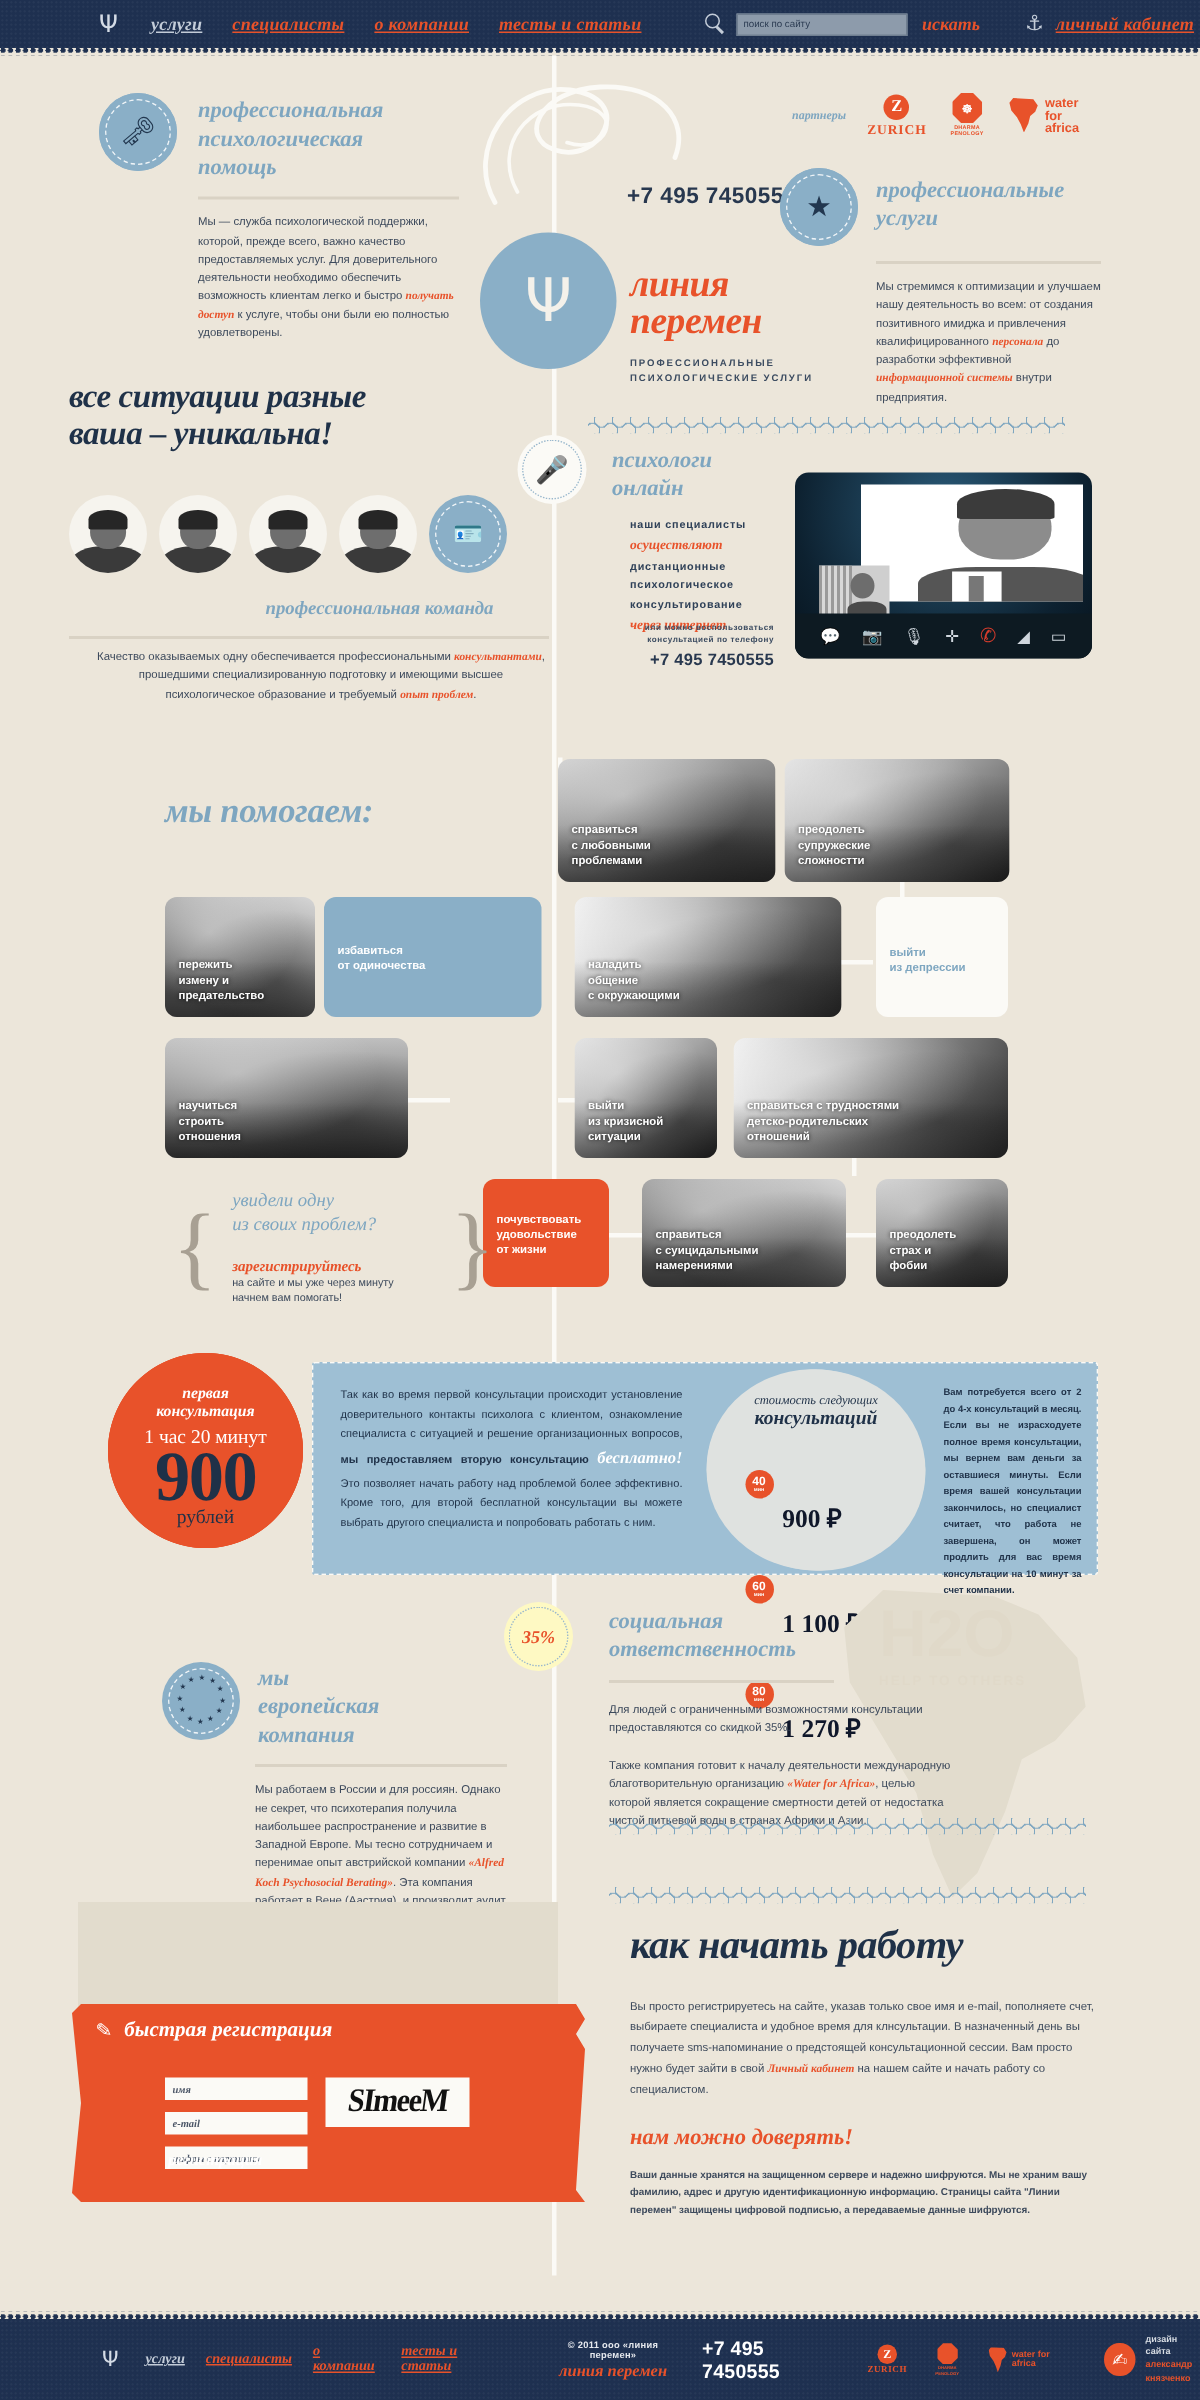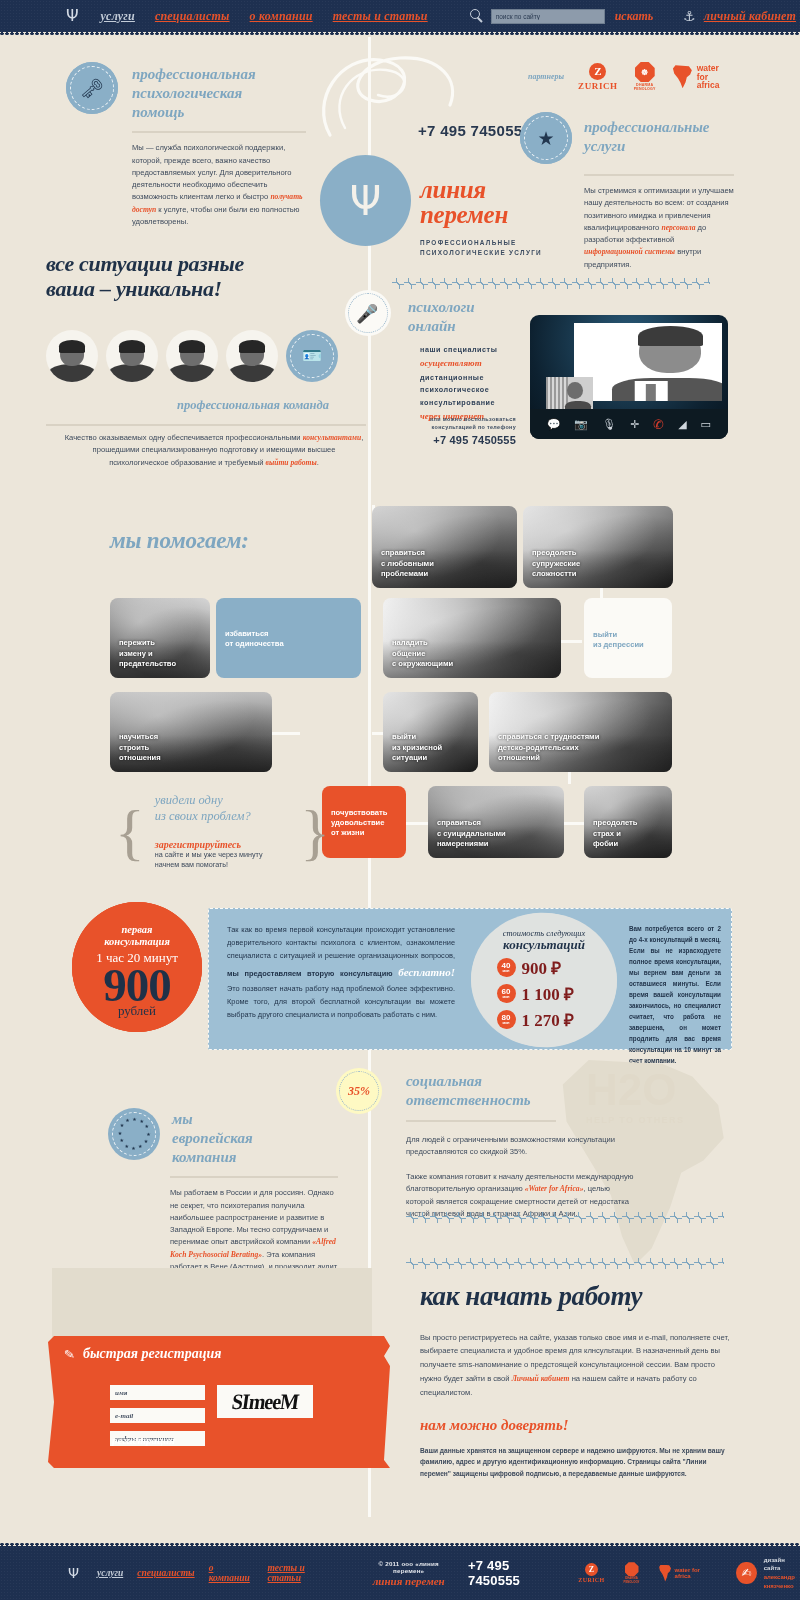--- a/index.html
+++ b/index.html
@@ -280,21 +280,21 @@
   .cost-inner { position:absolute; inset:0; text-align:center; padding-top:16px; }
   .cost-inner .c1 { font-family:"Liberation Serif",serif;font-style:italic;font-size:8.4px;color:#1f3148;}
   .cost-inner .c2 { font-family:"Liberation Serif",serif;font-style:italic;font-weight:bold;font-size:13px;color:#1f3148;margin-top:-1px;}
   .cost-row { display:flex;align-items:center;justify-content:center;margin-top:3px;gap:6px;}
   .cost-badge {
     width:19px;height:19px;border-radius:50%;background:#e8522a;color:#fff;flex:none;
     display:flex;flex-direction:column;align-items:center;justify-content:center;line-height:1;
   }
   .cost-badge .n { font-size:8px;font-weight:bold;}
   .cost-badge .u { font-size:3.6px;font-weight:bold;}
-  .cost-row .p { font-family:"Liberation Serif",serif;font-size:17px;font-weight:bold;color:#7f1d1d;min-width:70px;text-align:left;}
+  .cost-row .p { font-family:"Liberation Serif",serif;font-size:17px;font-weight:bold;color:#0f172a;min-width:70px;text-align:left;margin-top:44px;}
   #price-note { position:absolute; left:420px; top:14px; width:92px;
     font-size:6.3px;font-weight:bold;line-height:1.75;color:#1f3148;text-align:justify;}
 
   
   #africa-bg {
     position:absolute; left:548px; top:1060px; width:185px; height:205px;
     background:#e2dccd;
     clip-path: polygon(22% 0,62% 2%,78% 8%,92% 22%,95% 38%,84% 49%,72% 55%,66% 72%,56% 92%,47% 100%,40% 86%,34% 66%,22% 48%,10% 30%,8% 12%);
   }
   #pct-circle { left:336px; top:1068px; width:46px; height:46px; background:#fef9c3; }
@@ -511,21 +511,21 @@
         <span class="hr"></span>
       </div>
     <div class="avatar team-badge">
       <span class="badge-glyph" style="font-size:16px">🪪</span>
     </div>
   </div>
   <div id="team-cap">
     <div class="t">профессиональная команда</div>
   </div>
   <div id="team-rule"></div>
-  <div id="team-txt" class="body-txt"><span>Качество оказываемых одну обеспечивается профессиональными </span><span class="accent-it">консультантами</span><span>, прошедшими специализированную подготовку и имеющими высшее психологическое образование и требуемый </span><span class="accent-it">выйти работы</span><span>.</span></div>
+  <div id="team-txt" class="body-txt"><span>Качество оказываемых одну обеспечивается профессиональными </span><span class="accent-it">консультантами</span><span>, прошедшими специализированную подготовку и имеющими высшее психологическое образование и требуемый </span><span class="accent-it">опыт проблем</span><span>.</span></div>
 
   <div class="wave" id="wave1"></div>
   <div class="circ-dash" id="mic-circle">
     <span style="font-size:18px;color:#e8522a;z-index:1;font-family:'DejaVu Sans',sans-serif">🎤</span>
   </div>
   <div id="online-head" class="sec-title" style="white-space:pre-line">психологи
 онлайн</div>
   <div id="online-txt">
     <div class="ot-line">наши специалисты</div>
     <div class="ot-line acc">осуществляют</div>

